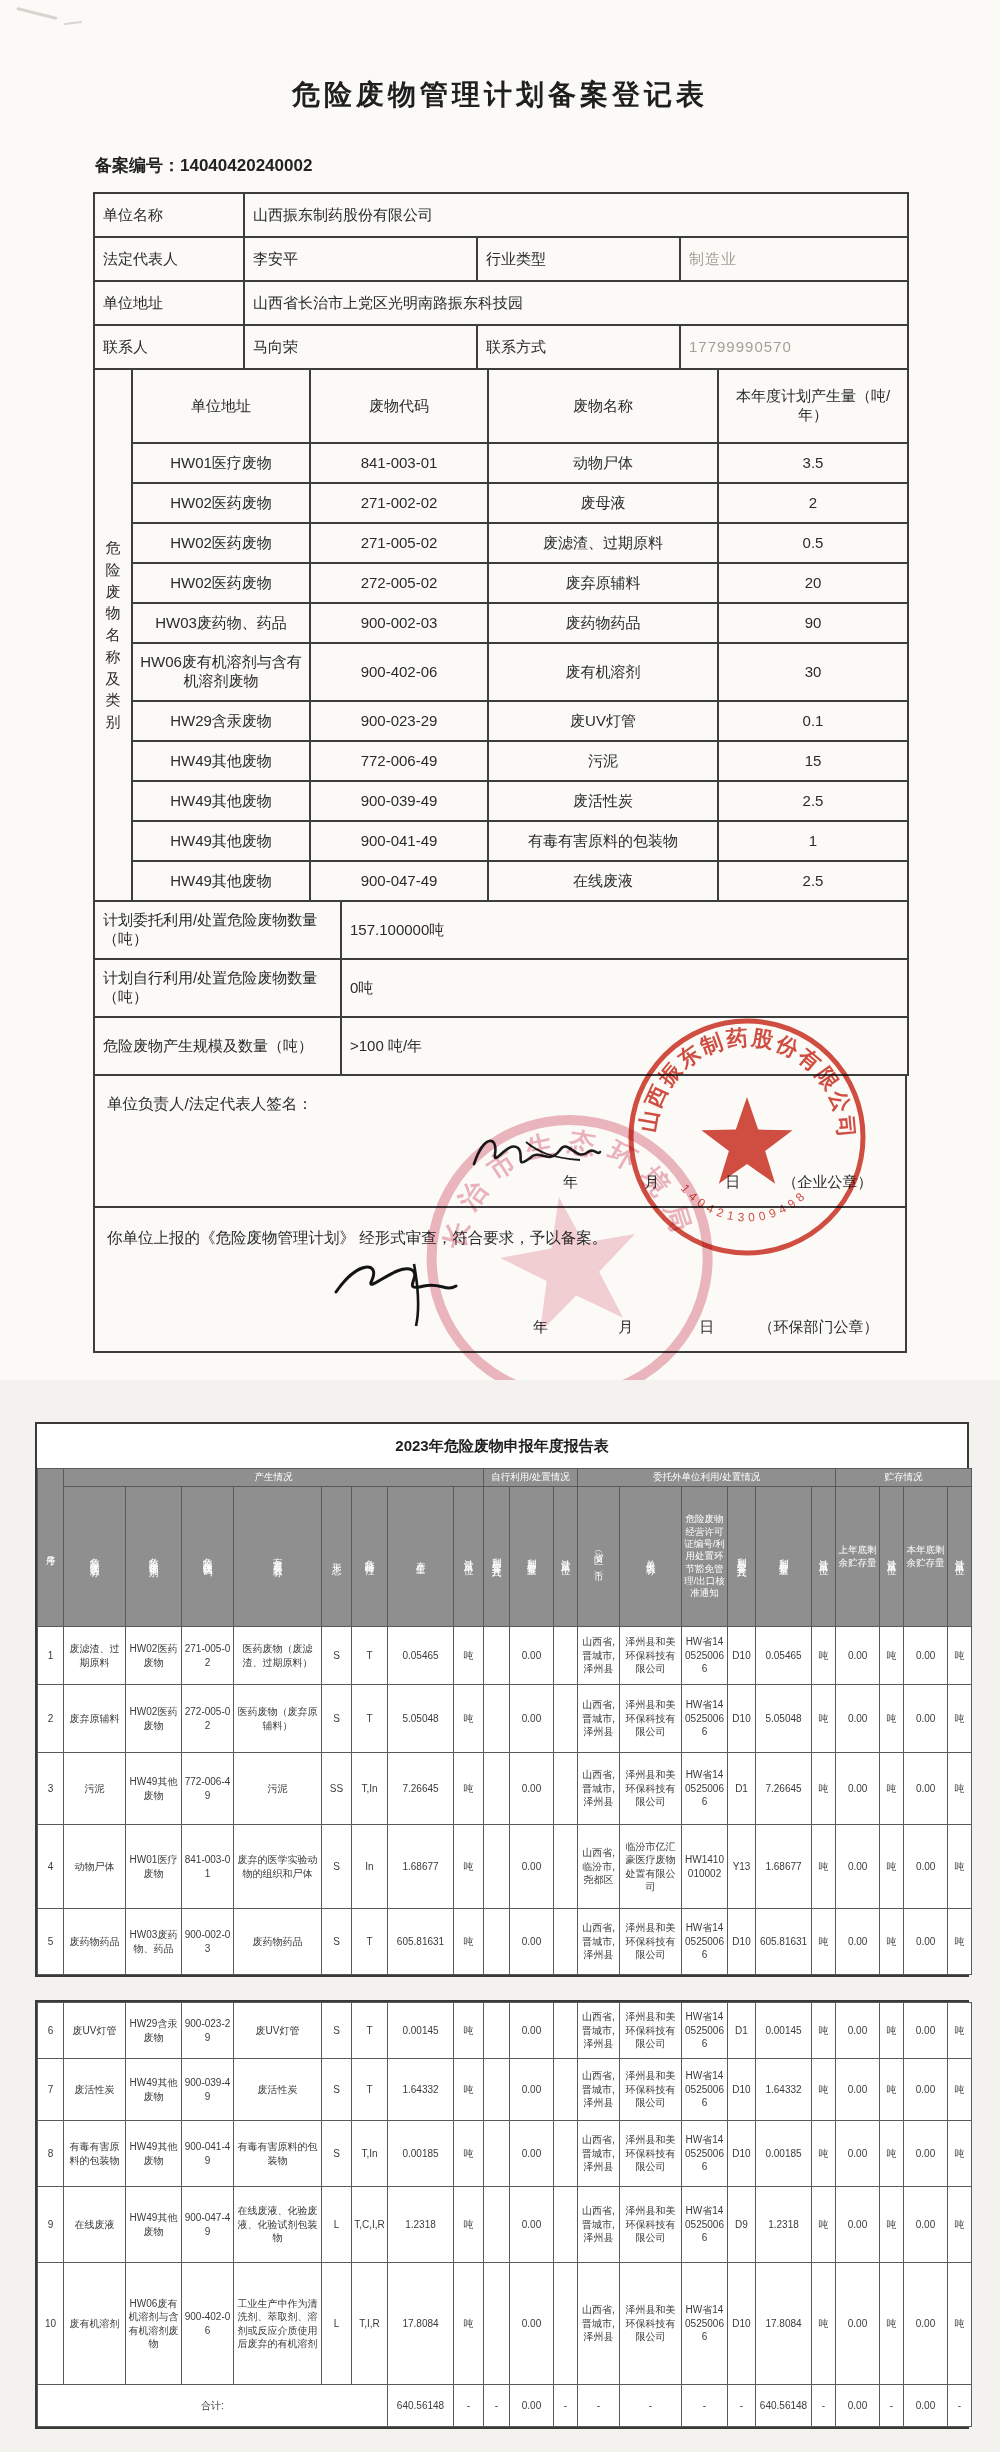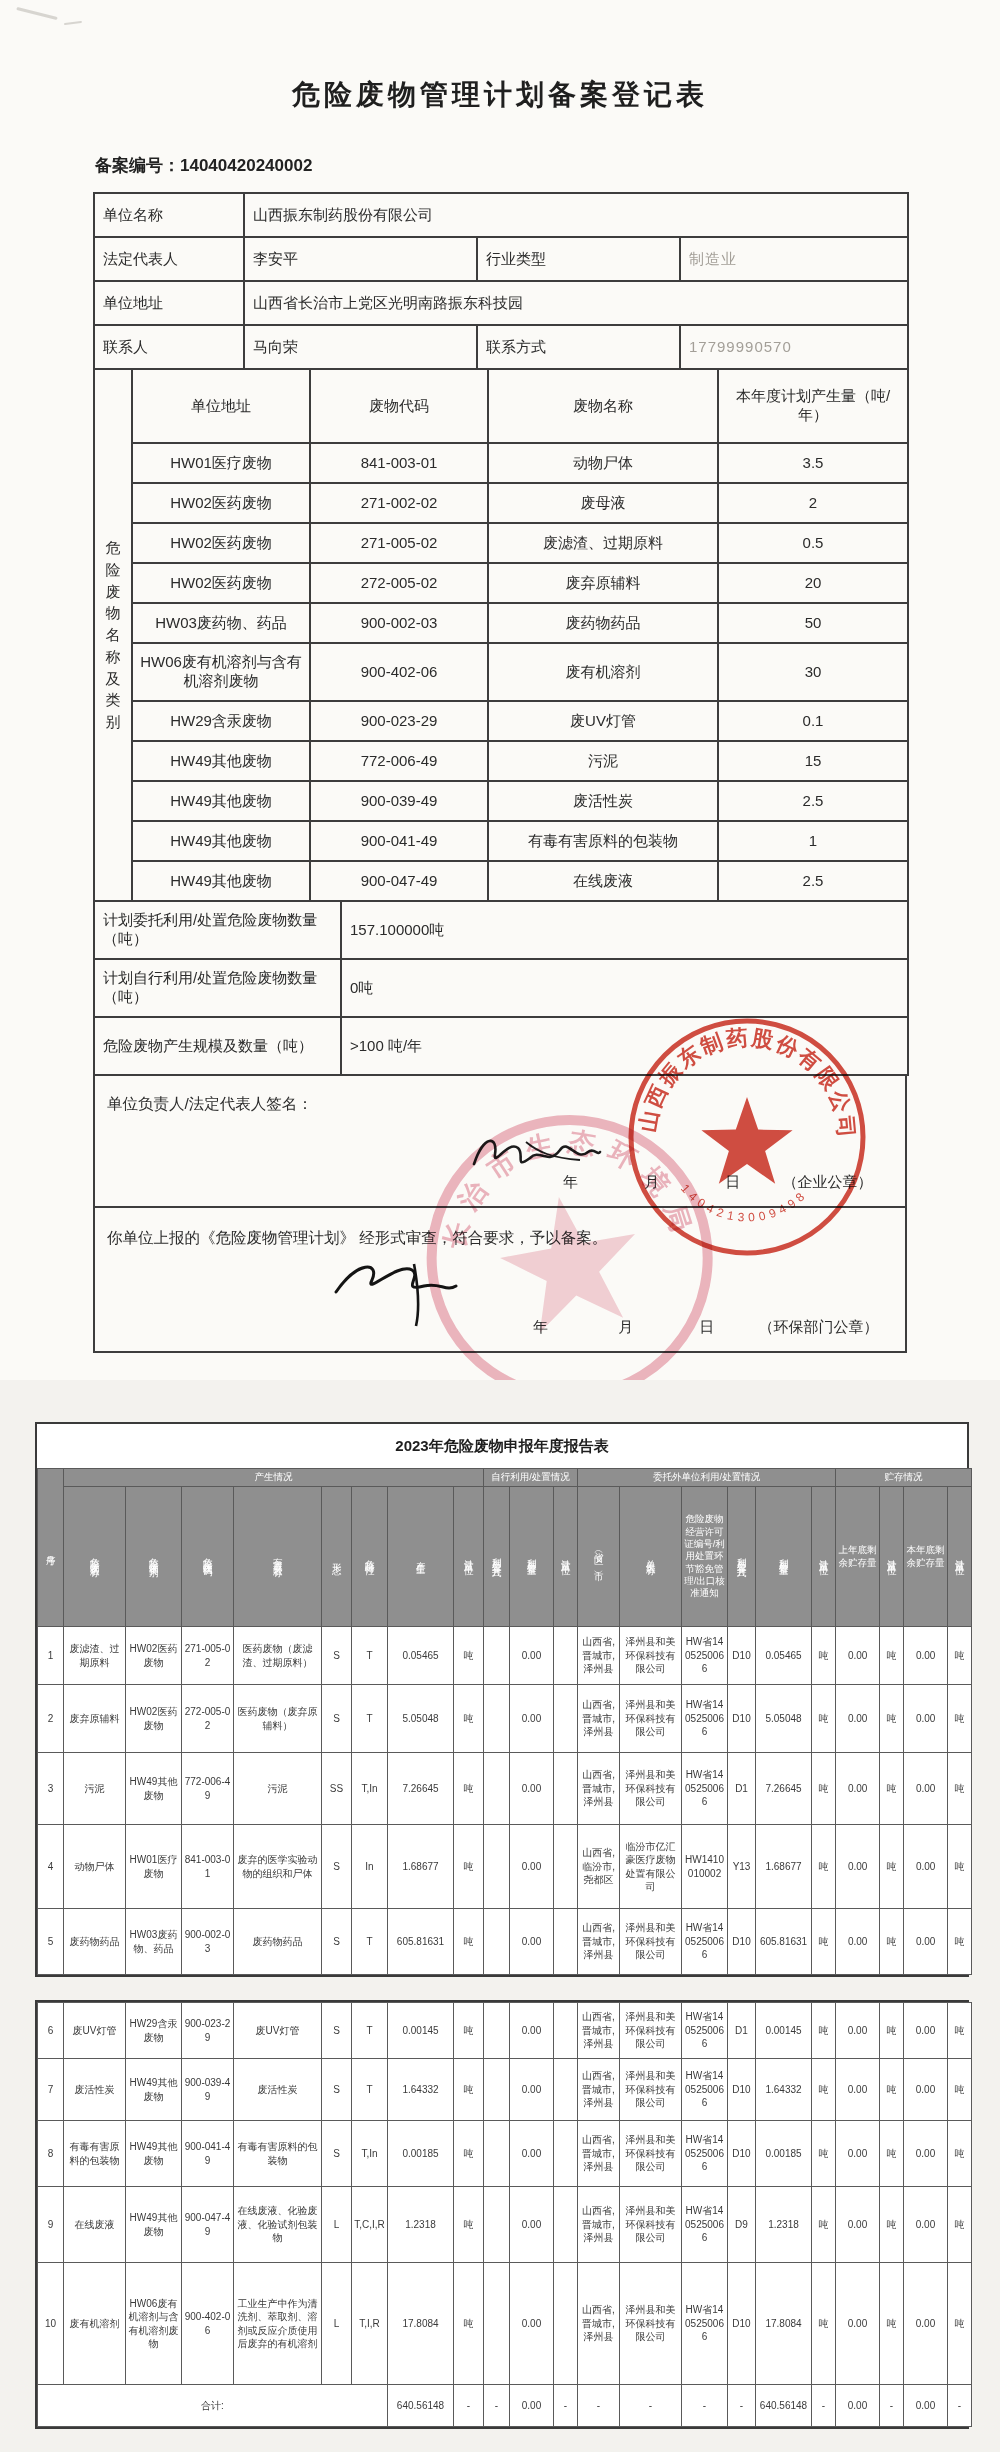--- a/index.html
+++ b/index.html
@@ -137,21 +137,21 @@
             <tr>
               <td>HW02医药废物</td>
               <td>272-005-02</td>
               <td>废弃原辅料</td>
               <td>20</td>
             </tr>
             <tr>
               <td>HW03废药物、药品</td>
               <td>900-002-03</td>
               <td>废药物药品</td>
-              <td>50</td>
+              <td>90</td>
             </tr>
             <tr class="tall">
               <td>HW06废有机溶剂与含有机溶剂废物</td>
               <td>900-402-06</td>
               <td>废有机溶剂</td>
               <td>30</td>
             </tr>
             <tr>
               <td>HW29含汞废物</td>
               <td>900-023-29</td>

